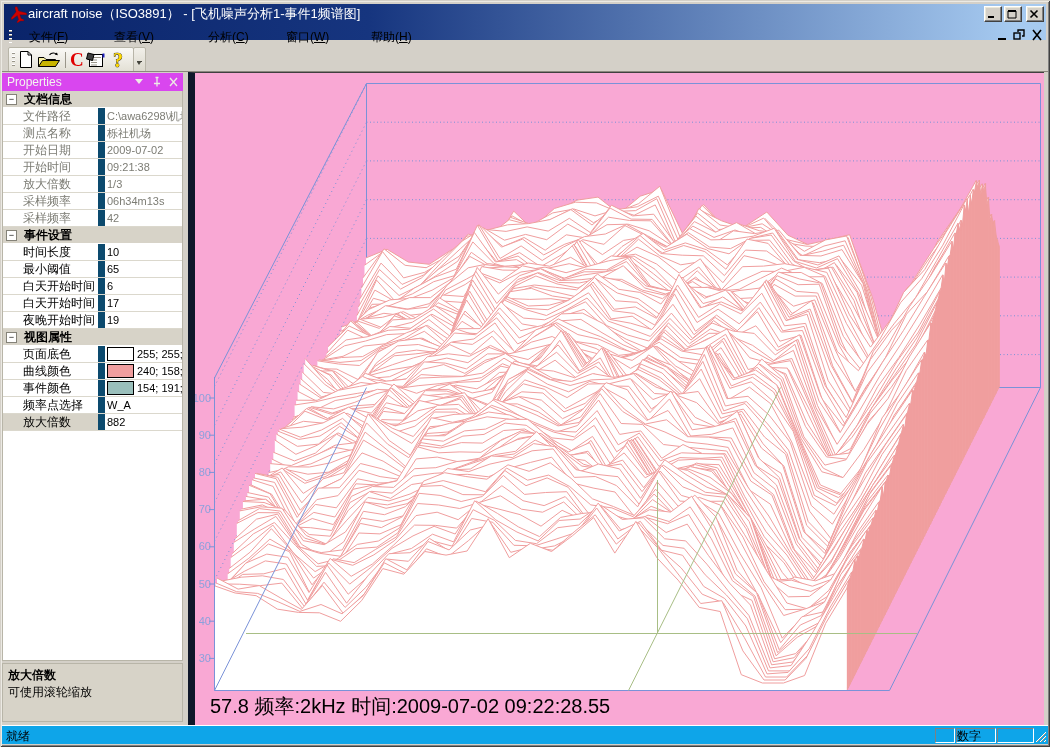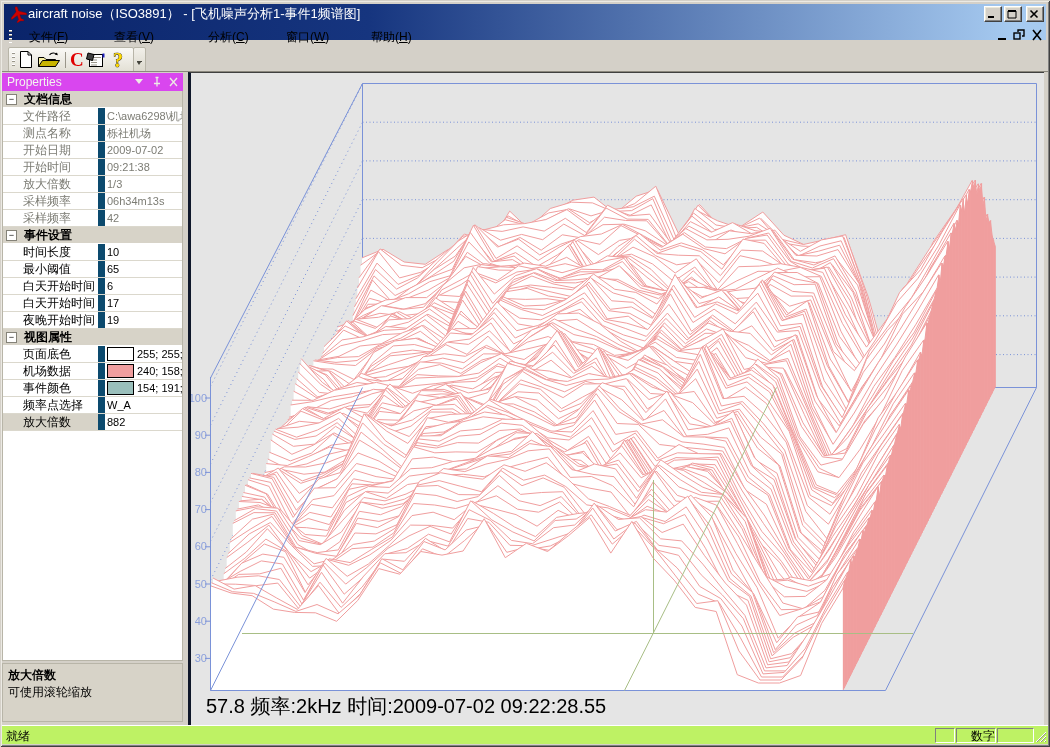--- a/index.html
+++ b/index.html
@@ -38,26 +38,26 @@
 .plab{width:75px;padding-left:20px;box-sizing:content-box;line-height:16px;border-right:7px solid #0c4a6e;
  white-space:nowrap;overflow:hidden;flex:none;font-family:Liberation Serif, serif;}
 .plab.sel{background:#D7D3C8;}
 .pv{flex:1;line-height:16px;padding-left:2px;font-size:11px;white-space:nowrap;overflow:hidden;
  display:flex;align-items:center;}
 .ro{color:#7C7C74;}
 .sw{width:25px;height:12px;border:1px solid #000;margin-right:3px;flex:none;display:inline-block;}
 .pvt{white-space:pre;}
 .pdesc{position:absolute;left:2px;bottom:4px;right:2px;height:59px;background:#D7D3C8;
  border:1px solid #B8B5A8;box-sizing:border-box;font-size:12px;padding:3px 5px;color:#000;}
-.chart{position:absolute;left:188px;top:72px;width:856px;height:654px;background:#e5e5e5;
- border-left:3px solid #0f172a;border-top:1px solid #404040;box-sizing:border-box;}
-.statusbar{position:absolute;left:2px;bottom:3px;right:2px;height:18px;background:#bef264;
+.chart{position:absolute;left:188px;top:72px;width:856px;height:654px;background:#f9a8d4;
+ border-left:7px solid #0f172a;border-top:1px solid #404040;box-sizing:border-box;}
+.statusbar{position:absolute;left:2px;bottom:3px;right:2px;height:18px;background:#0ea5e9;
  font-size:12px;color:#000;border-top:1px solid #fff;}
 .scell{position:absolute;top:2px;height:15px;border:1px solid;border-color:#808080 #fff #fff #808080;
- font-size:12px;text-align:right;line-height:14px;box-sizing:border-box;}
+ font-size:12px;text-align:left;line-height:14px;box-sizing:border-box;}
 .mdibtns{position:absolute;right:0px;top:3px;width:52px;height:14px;}
 </style></head><body>
 <div class="win">
  <div class="frame"></div>
  <div class="titlebar">
   <svg class="plane" width="19" height="19" viewBox="0 0 19 19">
    <g transform="rotate(-18 9.5 10)" fill="#CC0000" stroke="#7a0000" stroke-width="0.3">
     <path d="M9.5,1.2 C10.3,1.2 10.8,2.2 10.8,3.4 V6.2 L17.5,10.6 V12.4 L10.8,10.2 V14.2 L13,16 V17.2 L9.5,16.2 L6,17.2 V16 L8.2,14.2 V10.2 L1.5,12.4 V10.6 L8.2,6.2 V3.4 C8.2,2.2 8.7,1.2 9.5,1.2 Z"></path>
    </g>
   </svg>
@@ -202,21 +202,21 @@
         </div>
         <div class="pgroup"><span class="pbox">−</span><b>视图属性</b></div>
         <div class="prow">
           <div class="plab">页面底色</div>
           <div class="pv">
             <span class="sw" style="background:#ffffff"></span>
             <span class="pvt">255; 255; 255</span>
           </div>
         </div>
         <div class="prow">
-          <div class="plab">机场数据</div>
+          <div class="plab">曲线颜色</div>
           <div class="pv">
             <span class="sw" style="background:#F09E9E"></span>
             <span class="pvt">240; 158; 158</span>
           </div>
         </div>
         <div class="prow">
           <div class="plab">事件颜色</div>
           <div class="pv">
             <span class="sw" style="background:#9ABFBB"></span>
             <span class="pvt">154; 191; 187</span>

